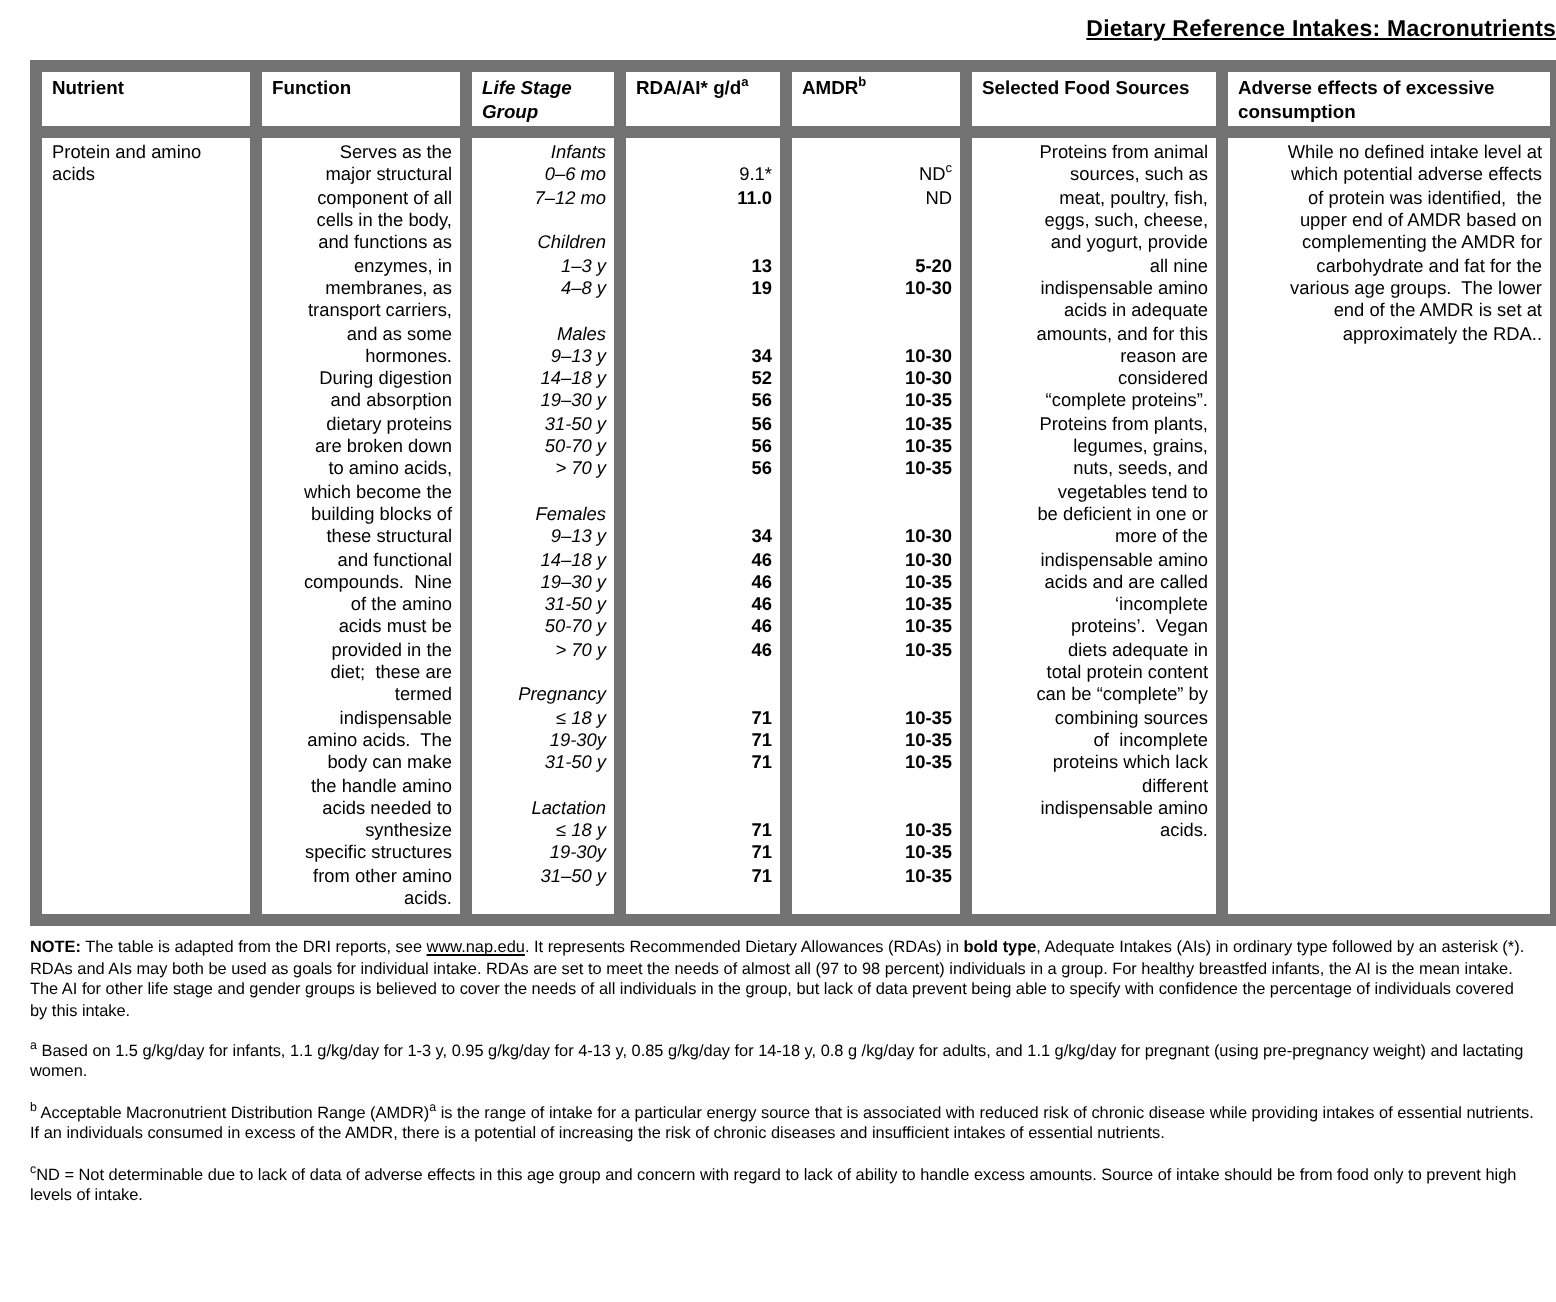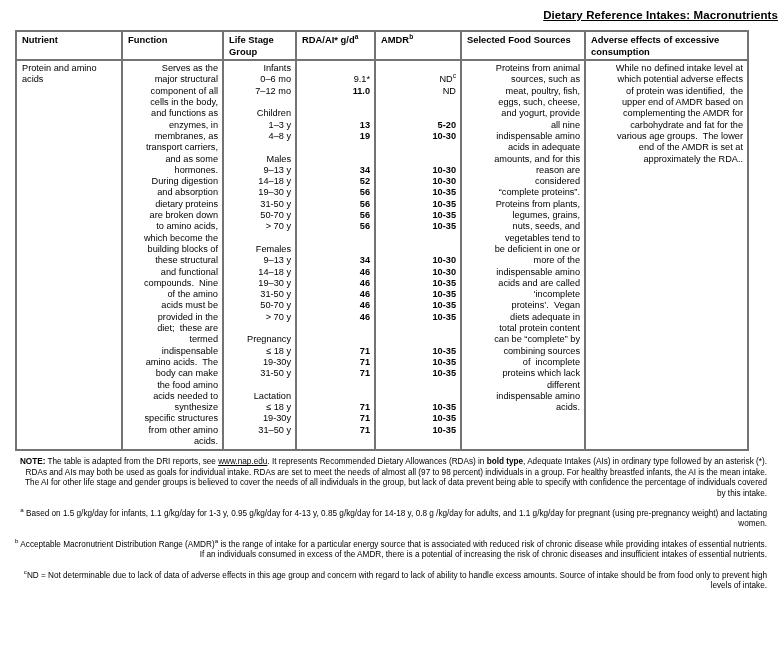--- a/index.html
+++ b/index.html
@@ -29,36 +29,36 @@
     margin: 9px 0 0 0;
     letter-spacing: 0.1px;
   }
   table.dri {
     border-collapse: collapse;
     margin: 9px 0 0 15px;
     width: 655px;
     table-layout: fixed;
   }
   table.dri td, table.dri th {
-    border: 2px solid #737373;
+    border: 6px solid #737373;
     vertical-align: top;
     padding: 2px 4px 2px 5px;
     font-size: 9.2px;
     line-height: 11.3px;
     text-align: left;
     font-weight: normal;
   }
   table.dri th {
     font-weight: bold;
     font-size: 9.4px;
     line-height: 11.6px;
   }
   .col-nutrient { width: 95px; }
   .col-function { width: 90px; }
-  .col-lifestage { width: 62px; }
+  .col-lifestage { width: 62px; font-style: italic; }
   .col-rda { width: 68px; }
   .col-amdr { width: 75px; }
   .col-food { width: 113px; margin-top: 44px; }
   .col-adverse { width: 152px; }
 
   th.center, td.center { text-align: center; }
 
   sup {
     font-size: 6.5px;
     vertical-align: super;
@@ -68,21 +68,21 @@
   .stack { margin: 0; padding: 0; text-align: right; }
   .stack .ln { display: block; white-space: pre; }
   .stack .sp { display: block; height: 11.3px; }
   .bold { font-weight: bold; }
 
   .notes {
     margin: 6px 0 0 15px;
     width: 752px;
     font-size: 8.2px;
     line-height: 10.4px;
-    text-align: right;
+    text-align: left;
   }
   .notes p {
     margin: 0 0 0 0;
   }
   .notes .blockgap { height: 10px; }
   .note-label { font-weight: bold; }
   .lnk {
     text-decoration: underline;
   }
   .src {
@@ -160,21 +160,21 @@
               <span class="ln">and functional</span>
               <span class="ln">compounds.  Nine</span>
               <span class="ln">of the amino</span>
               <span class="ln">acids must be</span>
               <span class="ln">provided in the</span>
               <span class="ln">diet;  these are</span>
               <span class="ln">termed</span>
               <span class="ln">indispensable</span>
               <span class="ln">amino acids.  The</span>
               <span class="ln">body can make</span>
-              <span class="ln">the food amino</span>
+              <span class="ln">the handle amino</span>
               <span class="ln">acids needed to</span>
               <span class="ln">synthesize</span>
               <span class="ln">specific structures</span>
               <span class="ln">from other amino</span>
               <span class="ln">acids.</span>
             </div>
         </td>
         <td class="col-lifestage">
           <div class="stack" id="lifestage-stack">
               <span class="ln">Infants</span>

